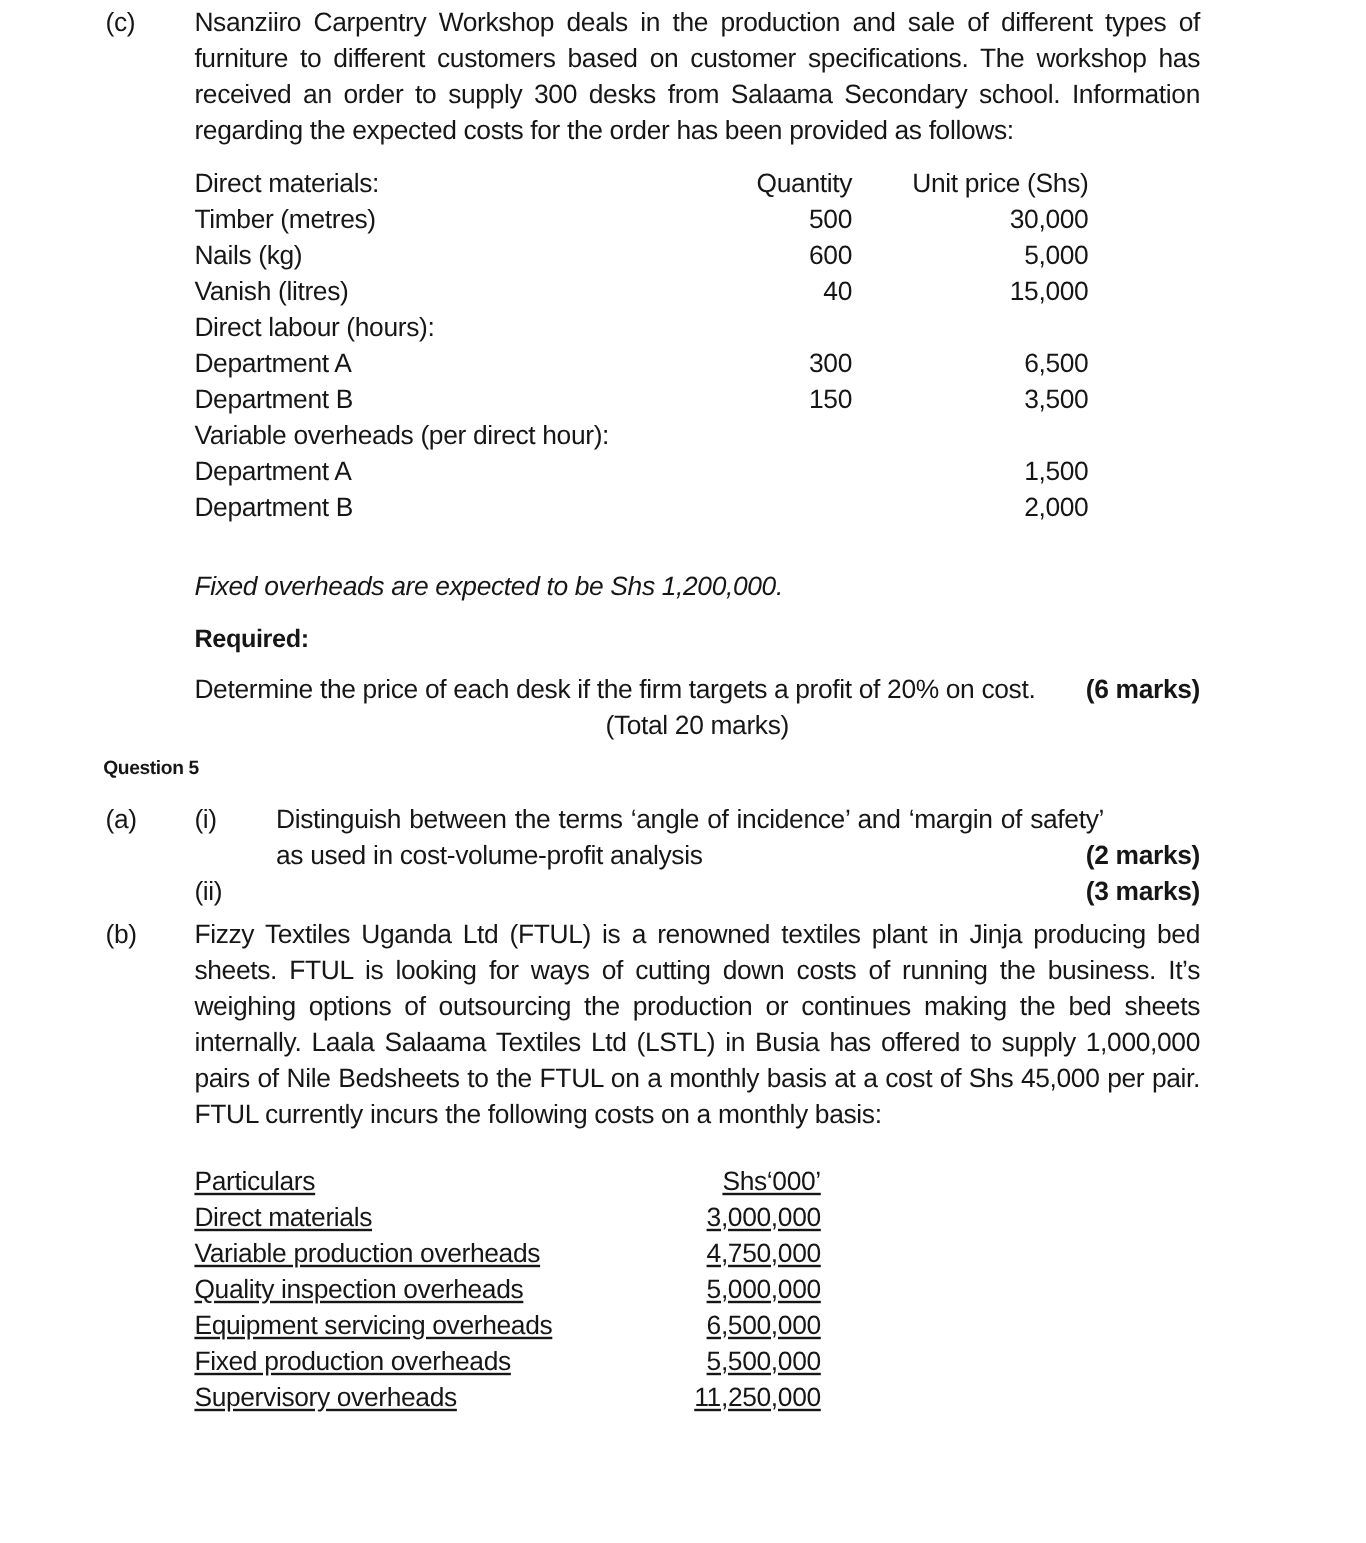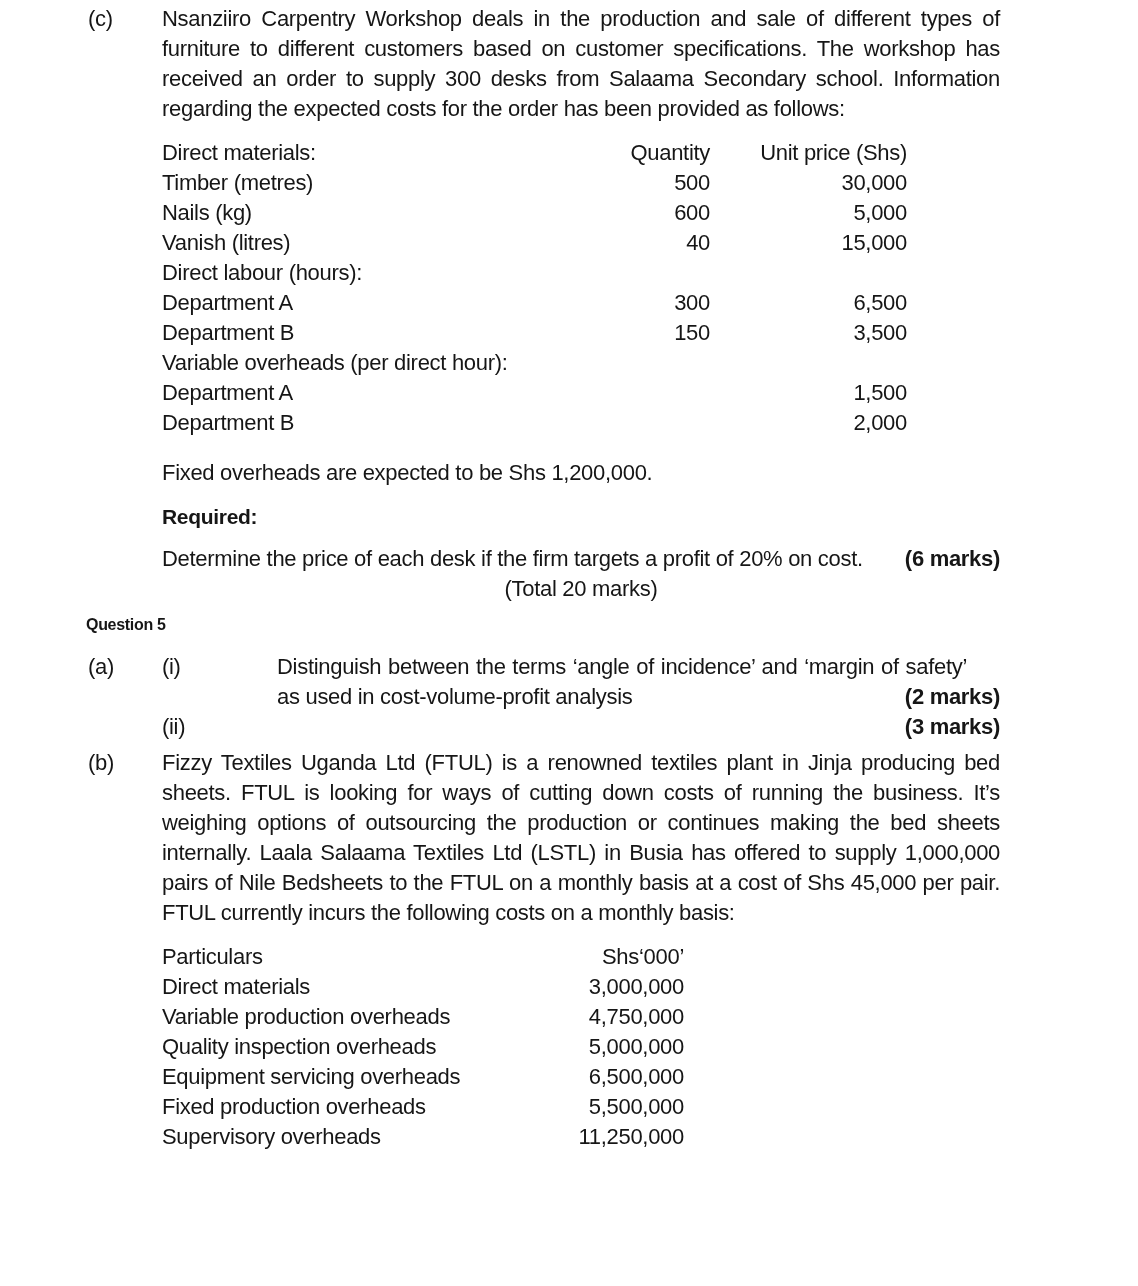--- a/index.html
+++ b/index.html
@@ -24,46 +24,46 @@
   
   .tbl { border-collapse:collapse; margin-left:162px; }
   .tbl td { padding:0; height:30px; vertical-align:top; white-space:nowrap; }
   .tbl .num { text-align:right; }
 
   #tbl1 { margin-top:14px; width:745px; }
   #tbl1 .c1 { width:458px; }
   #tbl1 .c2 { width:90px;  }
   #tbl1 .c3 { width:197px; }
 
-  #tbl2 { margin-top:14px; width:522px; }
+  #tbl2 { margin-top:26px; width:522px;text-decoration:underline; }
   #tbl2 .c1 { width:342px; }
   #tbl2 .c2 { width:180px; }
 
-  .note { margin-left:162px; margin-top:20px; }
+  .note { margin-left:162px; margin-top:36px;font-style:italic; }
 
   .required { margin-left:162px; margin-top:14px; font-weight:bold; font-size:21px; }
 
   
   .marked { position:relative; }
   .marked .marks {
     position:absolute; right:0; bottom:0;
     font-weight:bold; white-space:nowrap;
   }
   #task { margin-left:162px; width:838px; margin-top:12px; }
   #task .task-text { width:800px; }
 
   .right-bold { width:838px; margin-left:162px; text-align:center; font-weight:normal; }
 
   .q-heading { margin-left:86px; margin-top:6px; font-weight:bold; font-size:16px; }
 
   #part-a { margin-top:12px; }
   .sub-row { display:flex; }
   .sub-label { width:68px; flex-shrink:0; }
   .sub-body { width:770px; }
-  .sub-body .item-text { width:690px;margin-left:47px; }
+  .sub-body .item-text { width:690px; }
 
   #part-b { margin-top:6px; }
 
   b { letter-spacing:-0.3px; }
 </style>
 </head>
 <body>
 
 <div class="page">
 

